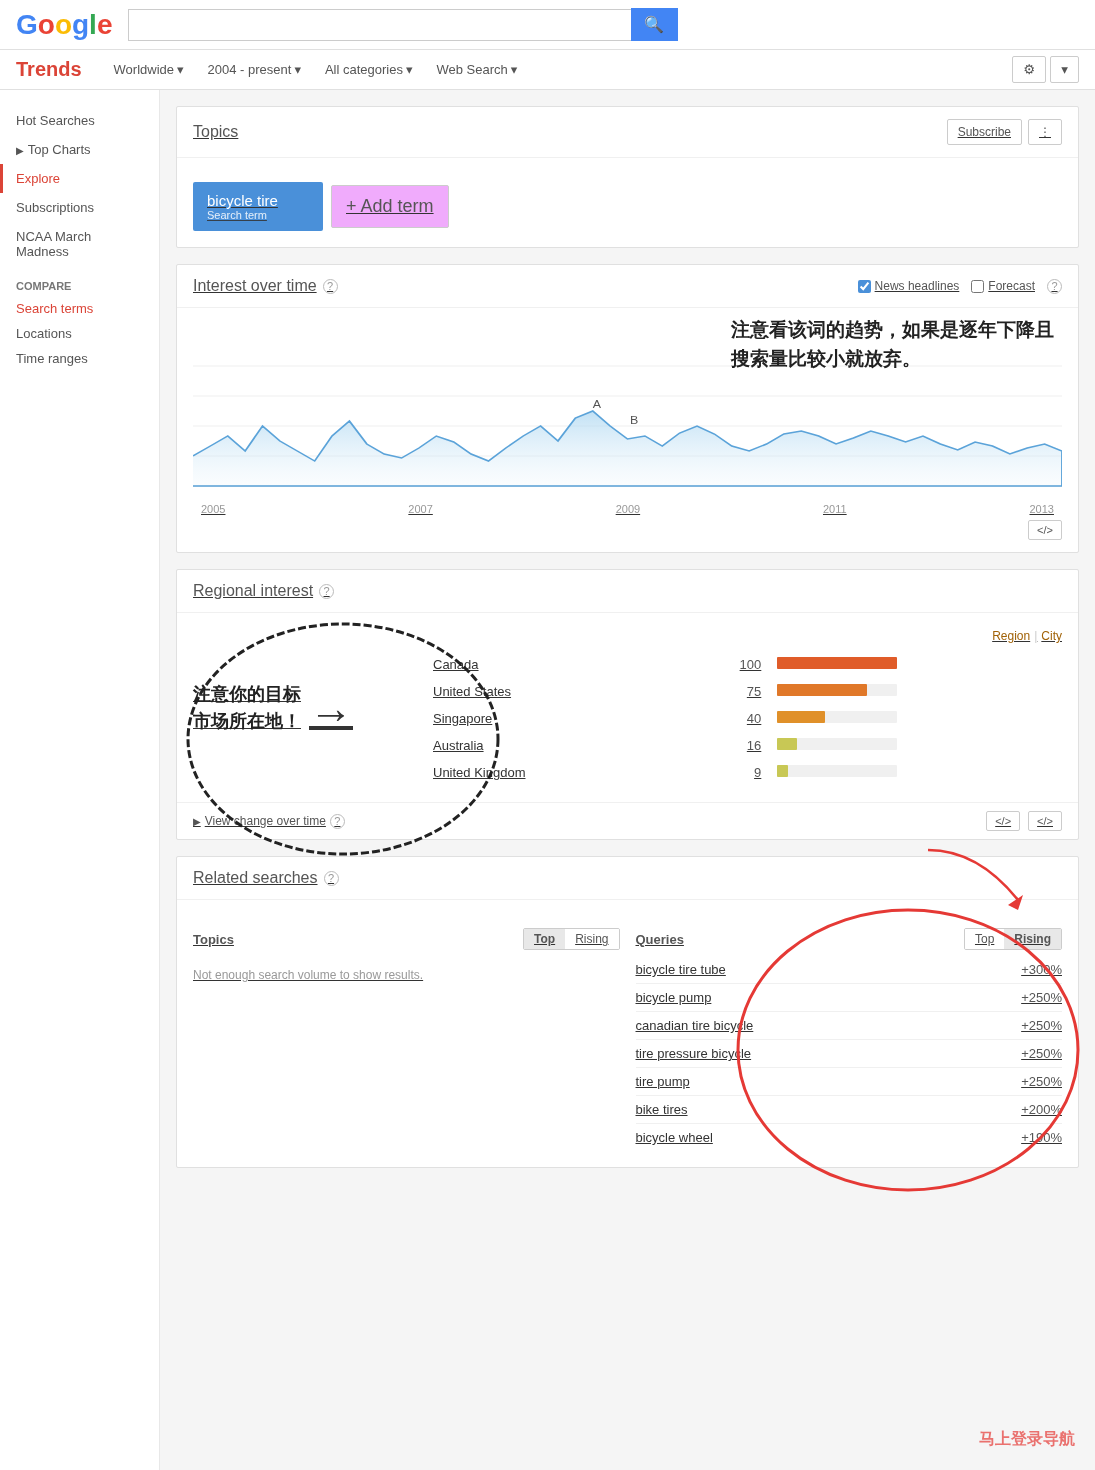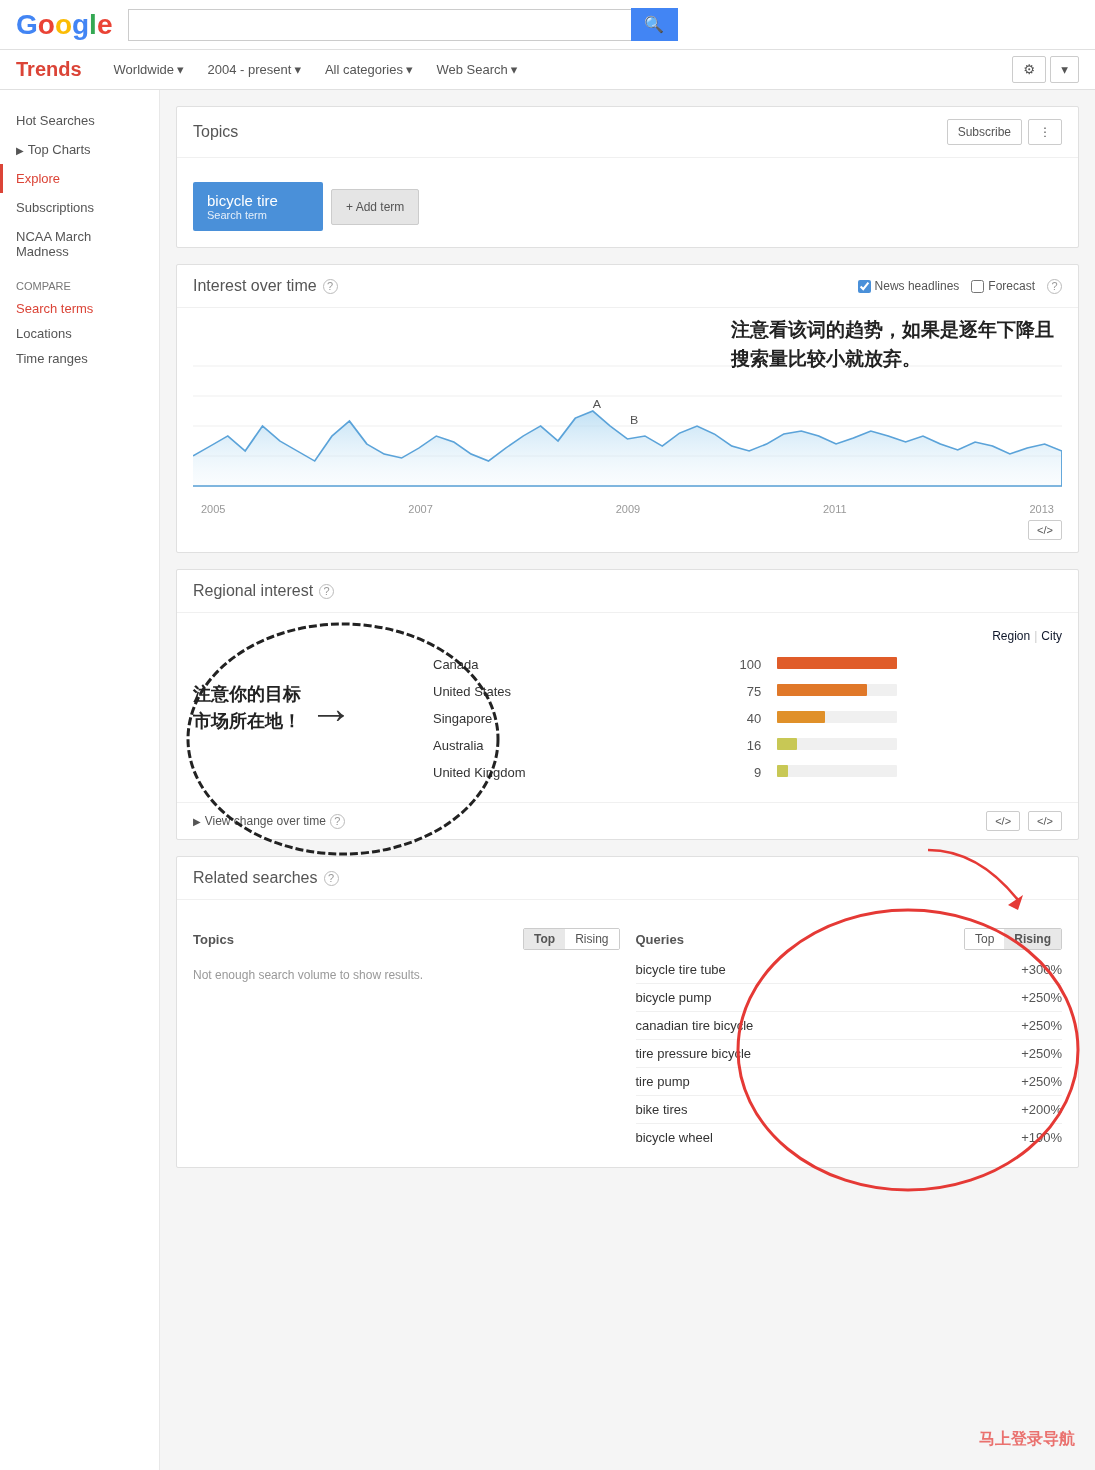--- a/index.html
+++ b/index.html
@@ -19,55 +19,55 @@
     .toolbar-right { margin-left: auto; display: flex; align-items: center; gap: 4px; }
     .gear-btn { border: 1px solid #ccc; padding: 5px 10px; background: #fff; cursor: pointer; color: #555; border-radius: 2px; }
 
     
     .main-layout { display: flex; min-height: calc(100vh - 90px); }
 
     
     .sidebar { width: 160px; background: #fff; border-right: 1px solid #e8e8e8; padding: 16px 0; flex-shrink: 0; }
     .sidebar-link { display: block; padding: 7px 16px; color: #555; text-decoration: none; font-size: 13px; cursor: pointer; }
     .sidebar-link.active { color: #db4437; border-left: 3px solid #db4437; padding-left: 13px; }
-    .sidebar-compare-title { color: #777; font-size: 11px; font-weight: normal; text-transform: uppercase; padding: 14px 16px 4px 16px; }
+    .sidebar-compare-title { color: #777; font-size: 11px; font-weight: bold; text-transform: uppercase; padding: 14px 16px 4px 16px; }
     .sidebar-sublink { display: block; padding: 5px 16px; color: #db4437; font-size: 13px; cursor: pointer; }
     .sidebar-sublink.plain { color: #555; }
     .sidebar-arrow { color: #555; font-size: 10px; margin-right: 4px; }
 
     
-    .content { flex: 1; padding: 16px; background: #f5f5f5; }
+    .content { flex: 1; padding: 16px; background: #f5f5f5; text-decoration: underline; }
 
     
     .card { background: #fff; border: 1px solid #e0e0e0; border-radius: 2px; margin-bottom: 16px; padding: 0; }
     .card-header { padding: 12px 16px; display: flex; align-items: center; justify-content: space-between; border-bottom: 1px solid #f0f0f0; }
     .card-title { font-size: 16px; color: #555; font-weight: normal; }
     .card-body { padding: 16px; }
 
     
     .topics-terms { display: flex; align-items: center; gap: 8px; flex-wrap: wrap; margin-top: 8px; }
-    .add-term-btn { border: 1px solid #ccc; padding: 10px 14px; background: #e5e5e5; color: #555; cursor: pointer; font-size: 12px; border-radius: 2px; }
+    .add-term-btn { border: 1px solid #ccc; padding: 10px 14px; background: #f0abfc; color: #555; cursor: pointer; font-size: 18px; border-radius: 2px; }
     .subscribe-btn { border: 1px solid #ccc; padding: 5px 10px; background: #fff; color: #555; cursor: pointer; font-size: 12px; border-radius: 2px; }
     .share-btn { border: 1px solid #ccc; padding: 5px 10px; background: #fff; color: #555; cursor: pointer; font-size: 12px; border-radius: 2px; }
     .card-header-actions { display: flex; align-items: center; gap: 6px; }
 
     
     .chart-controls { display: flex; align-items: center; gap: 12px; font-size: 12px; color: #555; }
     .chart-controls label { display: flex; align-items: center; gap: 4px; cursor: pointer; }
     .chart-area { position: relative; height: 180px; margin-top: 12px; }
     .chart-svg { width: 100%; height: 160px; }
     .chart-x-labels { display: flex; justify-content: space-between; padding: 4px 8px 0 8px; color: #999; font-size: 11px; }
 
     
     .region-table { width: 100%; border-collapse: collapse; margin-top: 8px; }
     .region-table td { padding: 6px 8px; font-size: 13px; vertical-align: middle; }
     .region-bar-wrap { width: 120px; background: #f0f0f0; height: 12px; display: inline-block; border-radius: 1px; }
     .region-bar { height: 12px; border-radius: 1px; }
     .region-tabs { display: flex; gap: 4px; font-size: 12px; }
-    .region-tab { color: #0f172a; cursor: pointer; }
+    .region-tab { color: #a16207; cursor: pointer; }
     .region-tab.sep { color: #ccc; cursor: default; }
     .view-change-row { padding: 8px 16px; display: flex; align-items: center; justify-content: space-between; border-top: 1px solid #f0f0f0; font-size: 12px; color: #555; }
     .view-change-left { display: flex; align-items: center; gap: 4px; cursor: pointer; }
     .view-change-arrow { color: #555; font-size: 10px; }
     .region-header-row { display: flex; justify-content: flex-end; margin-bottom: 6px; }
 
     
     .related-cols { display: flex; gap: 16px; margin-top: 12px; }
     .related-col { flex: 1; }
     .related-col-title { font-size: 13px; font-weight: bold; color: #555; margin-bottom: 6px; display: flex; align-items: center; justify-content: space-between; }

